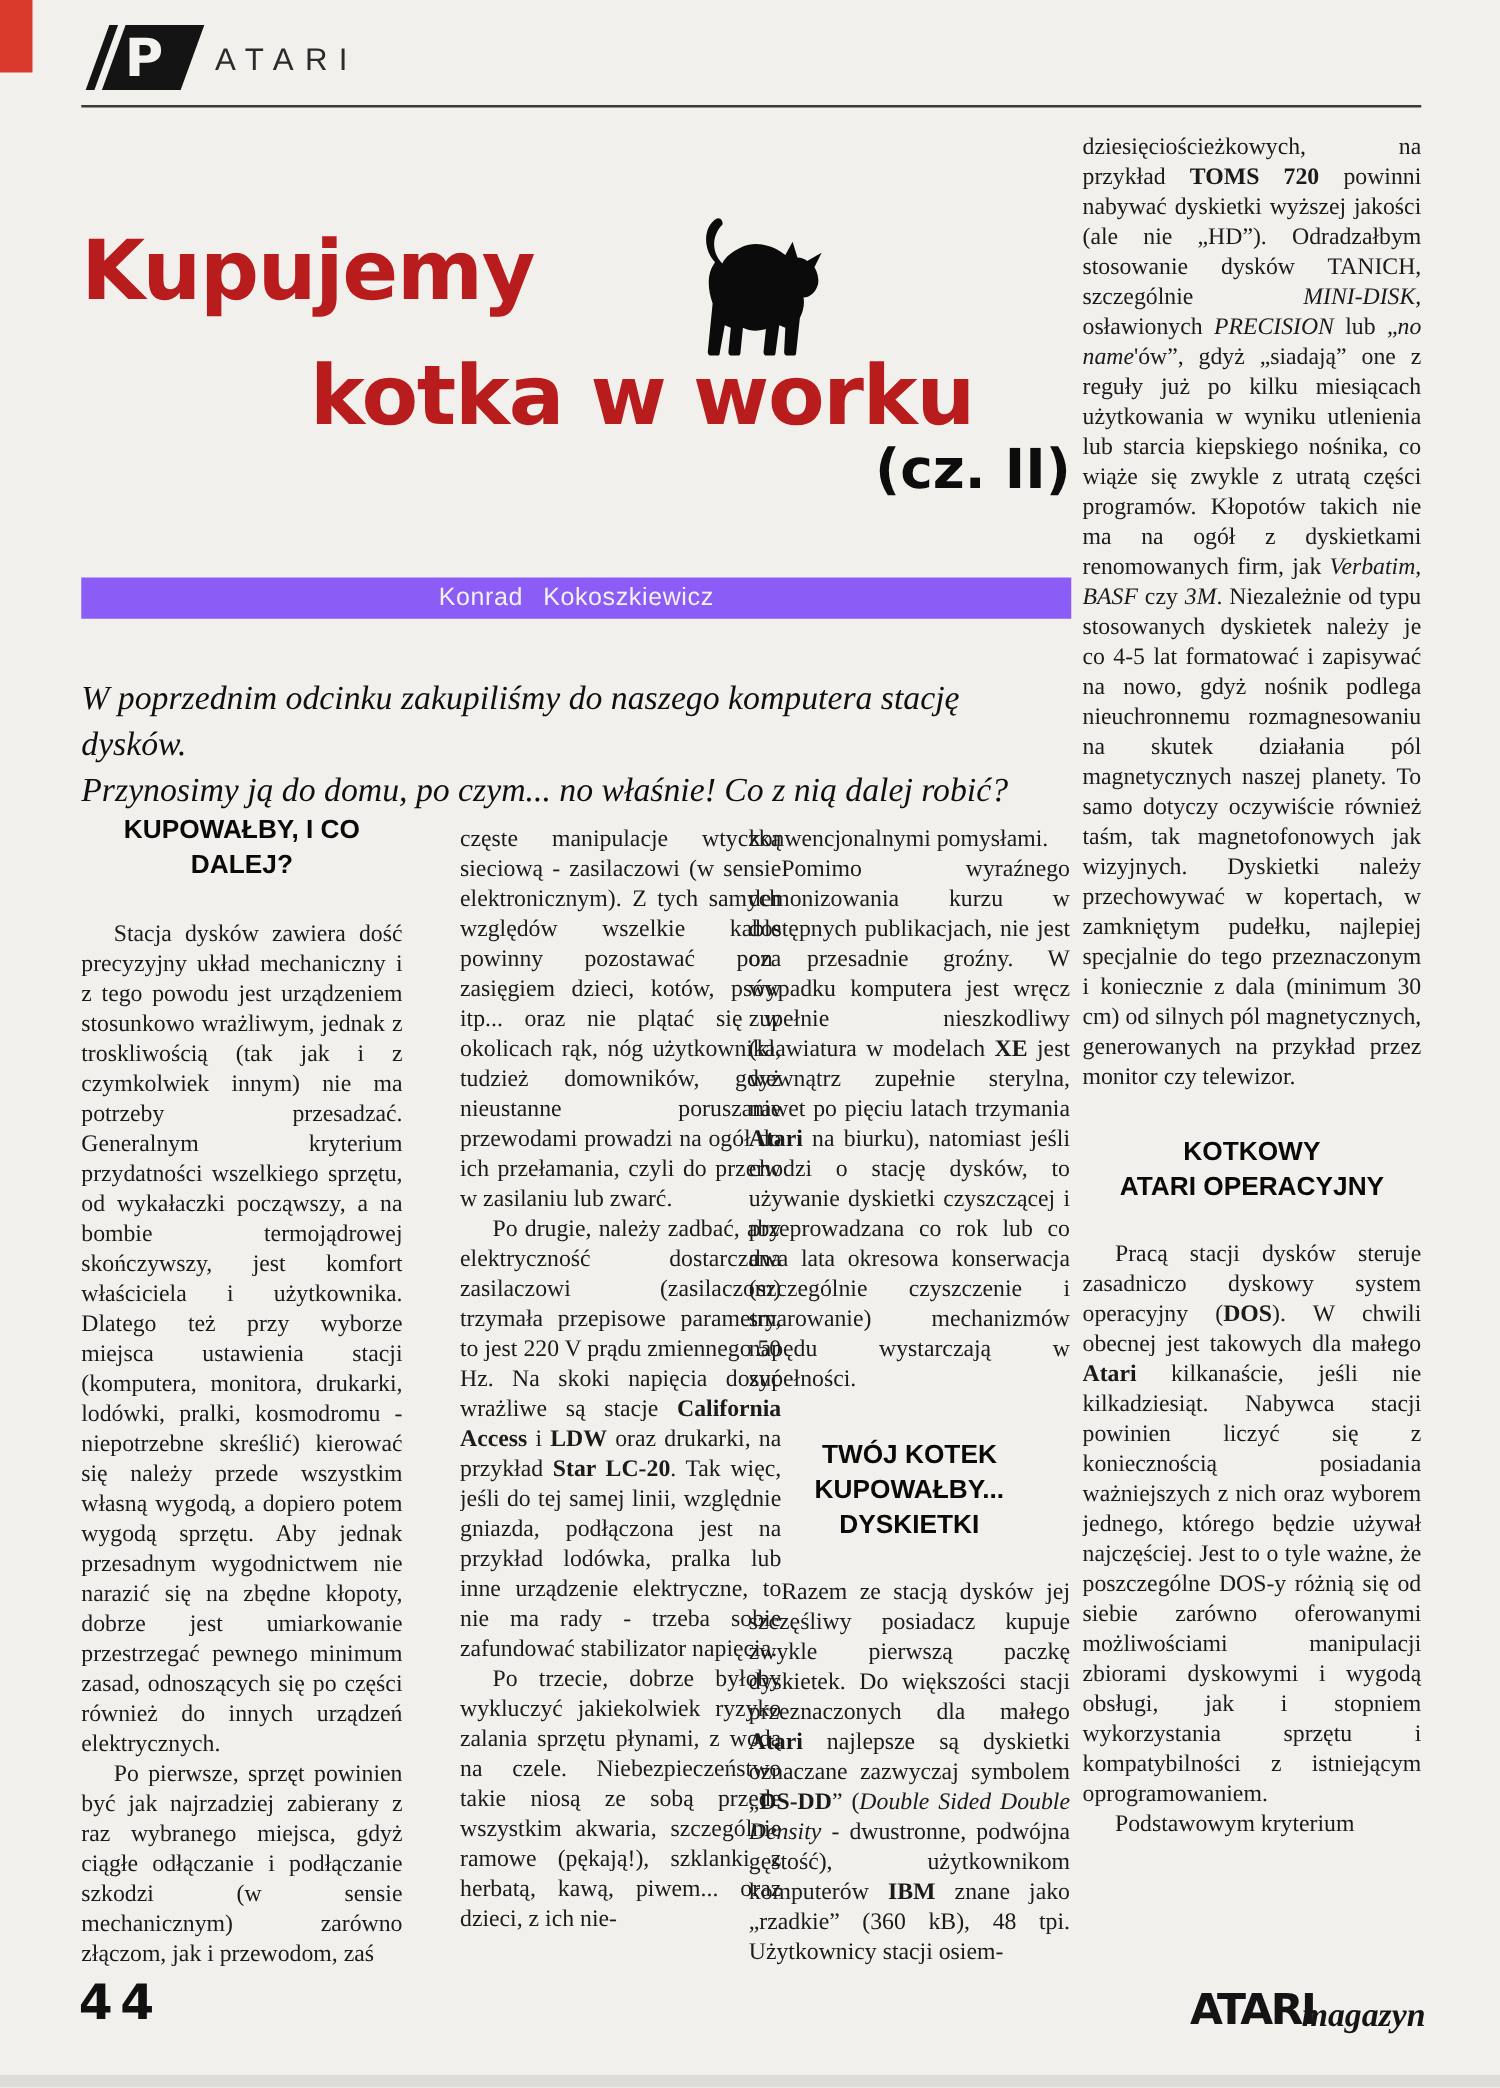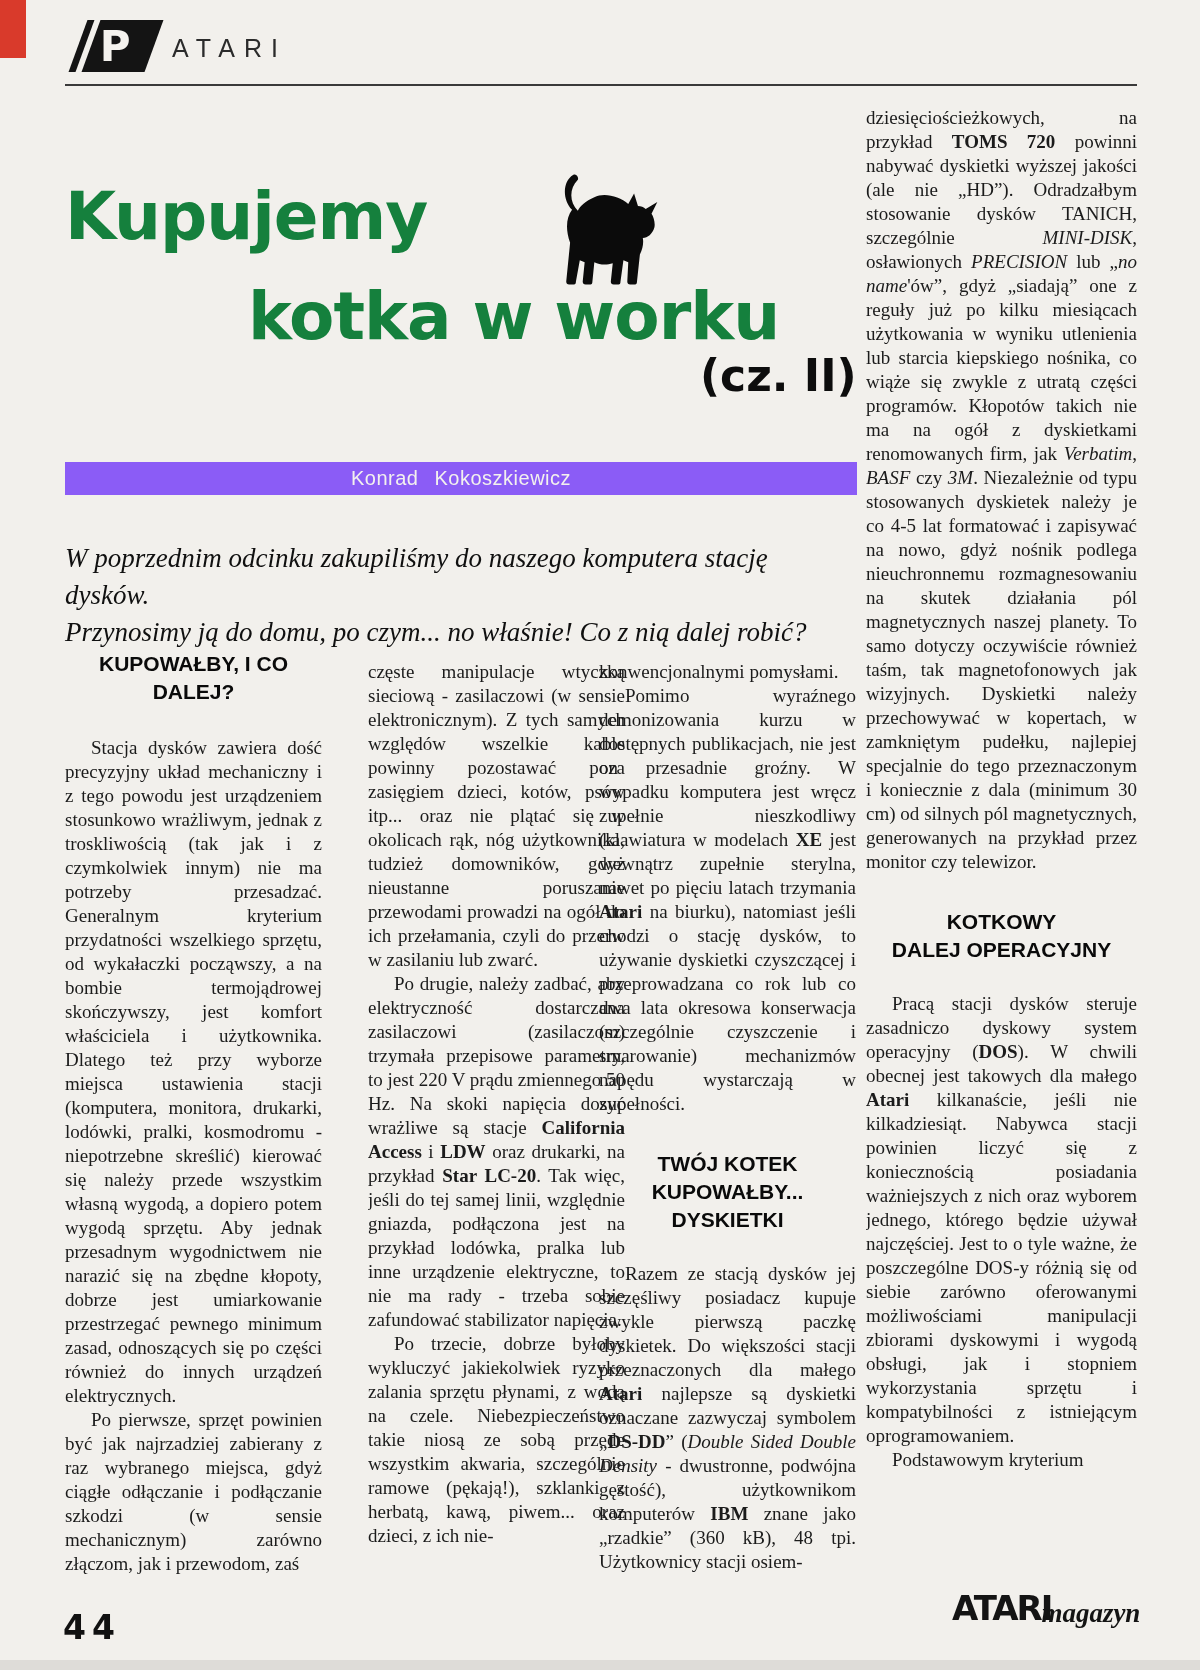--- a/index.html
+++ b/index.html
@@ -14,21 +14,21 @@
         transform:skewX(-20deg);}
   .logo::before{content:"";position:absolute;left:7px;top:0;width:6px;height:100%;background:#f2f0ec;}
   .logo-p{position:absolute;left:22px;top:2px;color:#f4f2ee;font-family:"DejaVu Sans",sans-serif;
           font-weight:bold;font-size:42px;transform:skewX(20deg);}
   .section-title{position:absolute;left:172px;top:34px;font-family:"Liberation Sans",sans-serif;
           font-size:25px;letter-spacing:9px;color:#2b2b2b;}
   .header-rule{position:absolute;left:65px;top:84px;width:1072px;height:2px;background:#3a3a3a;}
 
   
   .title-line{position:absolute;font-family:"DejaVu Sans",sans-serif;font-weight:bold;
-          color:#15803d;font-size:66px;letter-spacing:-1px;white-space:nowrap;}
+          color:#b91c1c;font-size:66px;letter-spacing:-1px;white-space:nowrap;}
   .title1{left:65px;top:178px;}
   .title2{left:248px;top:278px;}
   .cat{position:absolute;left:542px;top:168px;width:126px;height:138px;z-index:2;}
   .part-label{position:absolute;left:700px;top:350px;font-family:"DejaVu Sans",sans-serif;
           font-weight:bold;font-size:44px;color:#0d0d0d;}
 
   .author-bar{position:absolute;left:65px;top:462px;width:792px;height:33px;background:#8b5cf6;
           color:#f3f1ee;text-align:center;line-height:33px;font-family:"Liberation Sans",sans-serif;
           font-size:20px;letter-spacing:.5px;word-spacing:10px;}
 
@@ -45,21 +45,21 @@
   .cont .para:first-child{text-indent:0;font-family:Liberation Serif, serif;}
   .para b{font-weight:bold;}
   .para i{font-style:italic;}
   .col-heading{font-family:"Liberation Sans",sans-serif;font-weight:bold;font-size:21px;
         line-height:28px;text-align:center;color:#0a0a0a;white-space:pre-line;margin:0;}
   .col1 .col-heading{margin:32px 0 30px 0;}
   .mid-heading{margin:34px 0 28px 0;}
 
   
   .page-num{position:absolute;left:63px;top:1580px;font-family:"DejaVu Sans",sans-serif;
-        font-weight:bold;font-size:33px;letter-spacing:6px;color:#111;margin-top:28px;}
+        font-weight:bold;font-size:39px;letter-spacing:6px;color:#111;}
   .brand{position:absolute;left:952px;top:1588px;white-space:nowrap;}
   .brand-main{font-family:"DejaVu Sans",sans-serif;font-weight:bold;font-size:34px;
         letter-spacing:-2px;color:#141414;}
   .brand-suffix{font-family:"Liberation Serif",serif;font-style:italic;font-weight:bold;
         font-size:27px;color:#141414;margin-left:-10px;position:relative;top:2px;}
 </style>
 </head>
 <body>
 
 <div class="page">
@@ -113,21 +113,21 @@
     <div>
         <p class="para">Razem ze stacją dysków jej szczęśliwy posiadacz kupuje zwykle pierwszą paczkę dyskietek. Do większości stacji przeznaczonych dla małego <b>Atari</b> najlepsze są dyskietki oznaczane zazwyczaj symbolem „<b>DS-DD</b>” (<i>Double Sided Double Density</i> - dwustronne, podwójna gęstość), użytkownikom komputerów <b>IBM</b> znane jako „rzadkie” (360 kB), 48 tpi. Użytkownicy stacji osiem-</p>
       </div>
   </div>
 
   <div class="col col4">
     <div class="cont">
         <p class="para">dziesięciościeżkowych, na przykład <b>TOMS 720</b> powinni nabywać dyskietki wyższej jakości (ale nie „HD”). Odradzałbym stosowanie dysków TANICH, szczególnie <i>MINI-DISK</i>, osławionych <i>PRECISION</i> lub „<i>no name</i>'ów”, gdyż „siadają” one z reguły już po kilku miesiącach użytkowania w wyniku utlenienia lub starcia kiepskiego nośnika, co wiąże się zwykle z utratą części programów. Kłopotów takich nie ma na ogół z dyskietkami renomowanych firm, jak <i>Verbatim</i>, <i>BASF</i> czy <i>3M</i>. Niezależnie od typu stosowanych dyskietek należy je co 4-5 lat formatować i zapisywać na nowo, gdyż nośnik podlega nieuchronnemu rozmagnesowaniu na skutek działania pól magnetycznych naszej planety. To samo dotyczy oczywiście również taśm, tak magnetofonowych jak wizyjnych. Dyskietki należy przechowywać w kopertach, w zamkniętym pudełku, najlepiej specjalnie do tego przeznaczonym i koniecznie z dala (minimum 30 cm) od silnych pól magnetycznych, generowanych na przykład przez monitor czy telewizor.</p>
       </div>
     <h2 class="col-heading mid-heading">KOTKOWY
-DALEJ OPERACYJNY</h2>
+ATARI OPERACYJNY</h2>
     <div>
         <p class="para">Pracą stacji dysków steruje zasadniczo dyskowy system operacyjny (<b>DOS</b>). W chwili obecnej jest takowych dla małego <b>Atari</b> kilkanaście, jeśli nie kilkadziesiąt. Nabywca stacji powinien liczyć się z koniecznością posiadania ważniejszych z nich oraz wyborem jednego, którego będzie używał najczęściej. Jest to o tyle ważne, że poszczególne DOS-y różnią się od siebie zarówno oferowanymi możliwościami manipulacji zbiorami dyskowymi i wygodą obsługi, jak i stopniem wykorzystania sprzętu i kompatybilności z istniejącym oprogramowaniem.</p>
         <p class="para">Podstawowym kryterium</p>
       </div>
   </div>
 
   <div class="page-num">44</div>
   <div class="brand">
     <span class="brand-main">ATARI</span><span class="brand-suffix">magazyn</span>
   </div>

